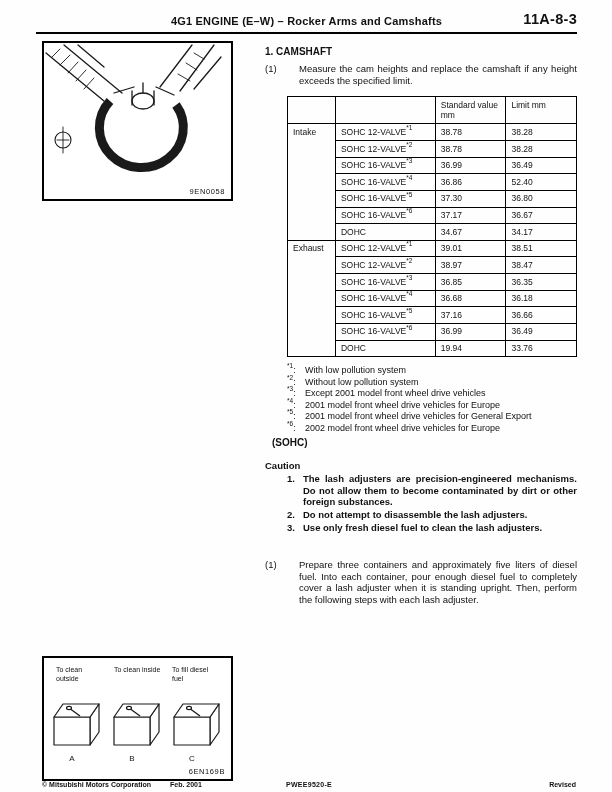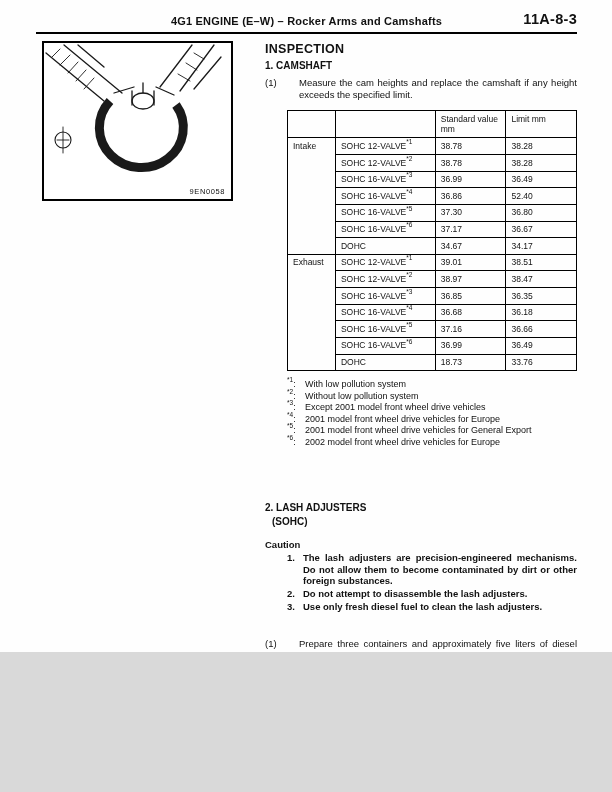--- a/index.html
+++ b/index.html
@@ -1,18 +1,18 @@
 <!DOCTYPE html>
 <html><head>
 <meta charset="utf-8">
 <style>
   * { margin:0; padding:0; box-sizing:border-box; }
   html,body { background:#d9d9d9; }
   .page {
-    position:relative; width:612px; height:652px; margin:0 auto;
+    position:relative; width:612px; height:792px; margin:0 auto;
     background:#fefefe; color:#111;
     font-family:"Liberation Sans", sans-serif; overflow:hidden;
   }
 
   
   .page-header { position:absolute; top:10px; left:36px; right:35px; height:24px; border-bottom:2px solid #000; }
   .header-title { position:absolute; left:50%; transform:translateX(-50%); top:5px;
                   font-weight:bold; font-size:11px; white-space:nowrap; letter-spacing:.2px; }
   .page-number { position:absolute; right:0; top:1px; font-weight:bold; font-size:14.5px; letter-spacing:.3px; }
 
@@ -95,21 +95,20 @@
 
         <circle cx="19" cy="97" r="8" stroke-width="1.1"></circle>
         <path d="M19 84 L19 110" stroke-width="0.9"></path>
         <path d="M13 97 L25 97" stroke-width="0.9"></path>
       </g>
     </svg>
     <span class="figure-code">9EN0058</span>
   </div>
 
   <div class="content">
-    <div class="h-inspection">INSPECTION</div>
     <div class="h-camshaft">1. CAMSHAFT</div>
 
     <div class="step">
       <span class="step-num">(1)</span>
       <span class="step-text">Measure the cam heights and replace the camshaft if any height exceeds the specified limit.</span>
     </div>
 
     <table class="spec-table">
       <tbody>
         <tr>
@@ -182,21 +181,21 @@
             <td class="value-cell">37.16</td>
             <td class="value-cell">36.66</td>
           </tr>
           <tr>
             <td class="name-cell">SOHC 16-VALVE<sup>*6</sup></td>
             <td class="value-cell">36.99</td>
             <td class="value-cell">36.49</td>
           </tr>
           <tr>
             <td class="name-cell">DOHC</td>
-            <td class="value-cell">18.73</td>
+            <td class="value-cell">19.94</td>
             <td class="value-cell">33.76</td>
           </tr>
         </tbody>
     </table>
 
     <div class="footnotes">
         <div class="footnote">
           <span class="fn-mark"><sup>*1</sup>:</span>
           <span class="fn-text">With low pollution system</span>
         </div>
@@ -215,21 +214,20 @@
         <div class="footnote">
           <span class="fn-mark"><sup>*5</sup>:</span>
           <span class="fn-text">2001 model front wheel drive vehicles for General Export</span>
         </div>
         <div class="footnote">
           <span class="fn-mark"><sup>*6</sup>:</span>
           <span class="fn-text">2002 model front wheel drive vehicles for Europe</span>
         </div>
       </div>
 
-    <div class="h-lash">2. LASH ADJUSTERS</div>
     <div class="h-sohc">(SOHC)</div>
 
     <div class="h-caution">Caution</div>
     <div class="caution-list">
         <div class="caution-item">
           <span class="c-num">1.</span>
           <span class="c-text">The lash adjusters are precision-engineered mechanisms. Do not allow them to become contaminated by dirt or other foreign substances.</span>
         </div>
         <div class="caution-item">
           <span class="c-num">2.</span>

